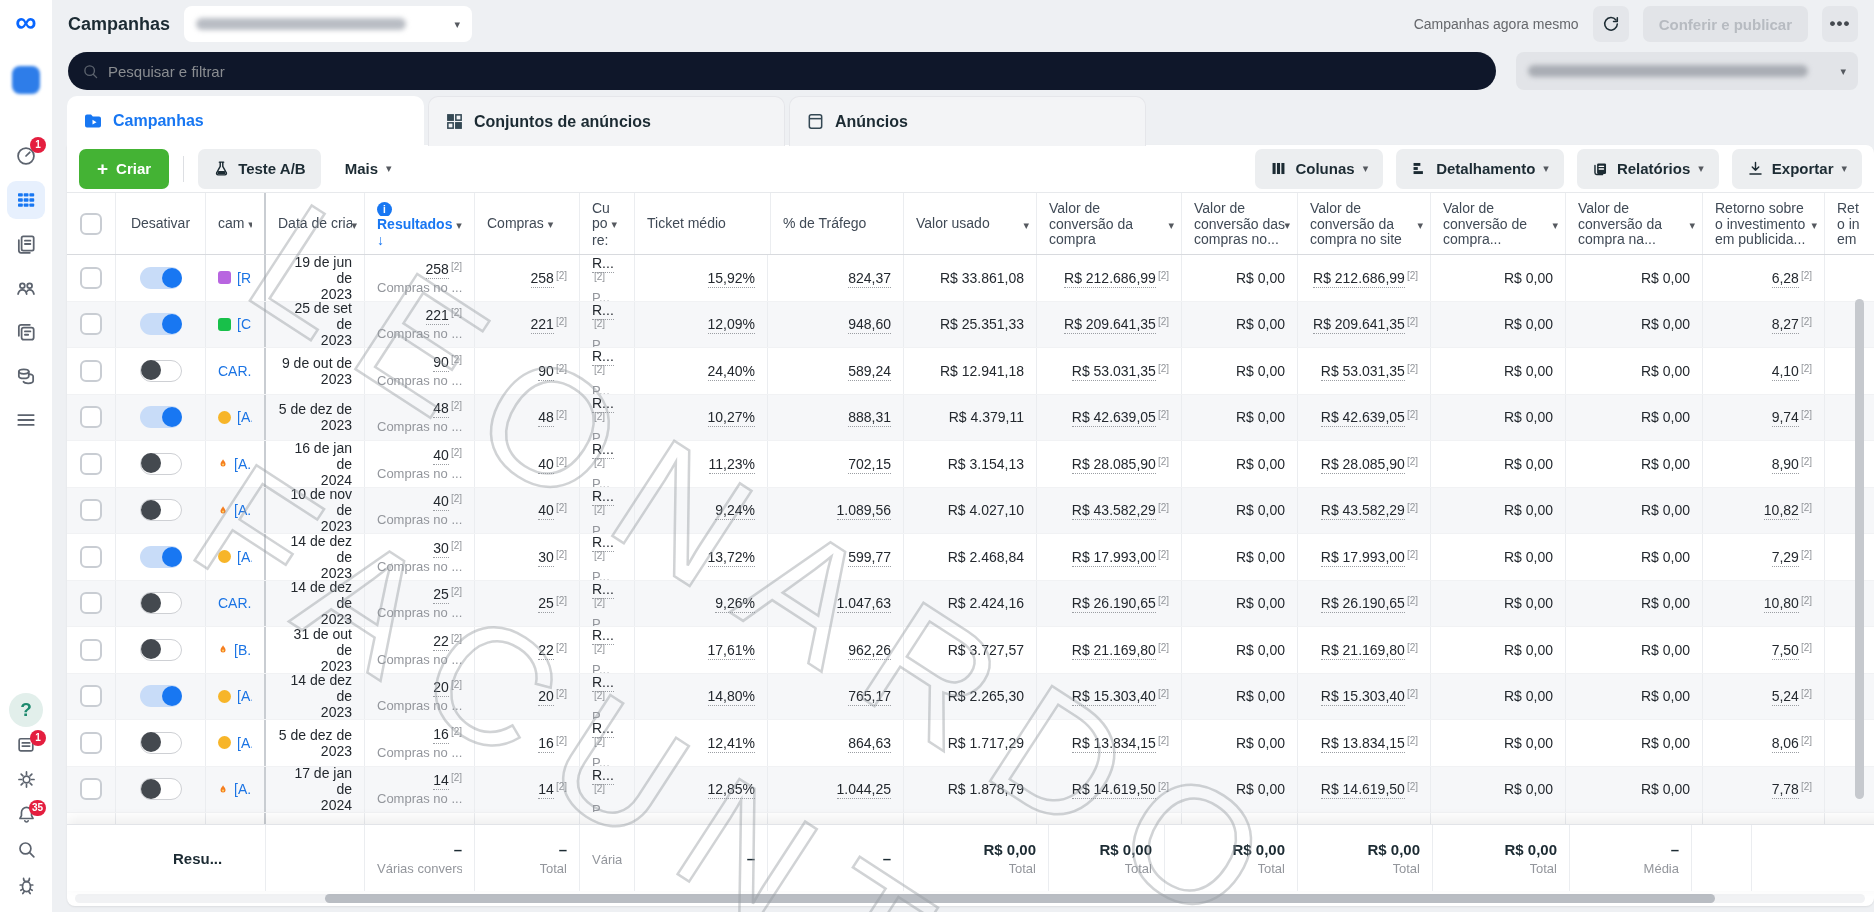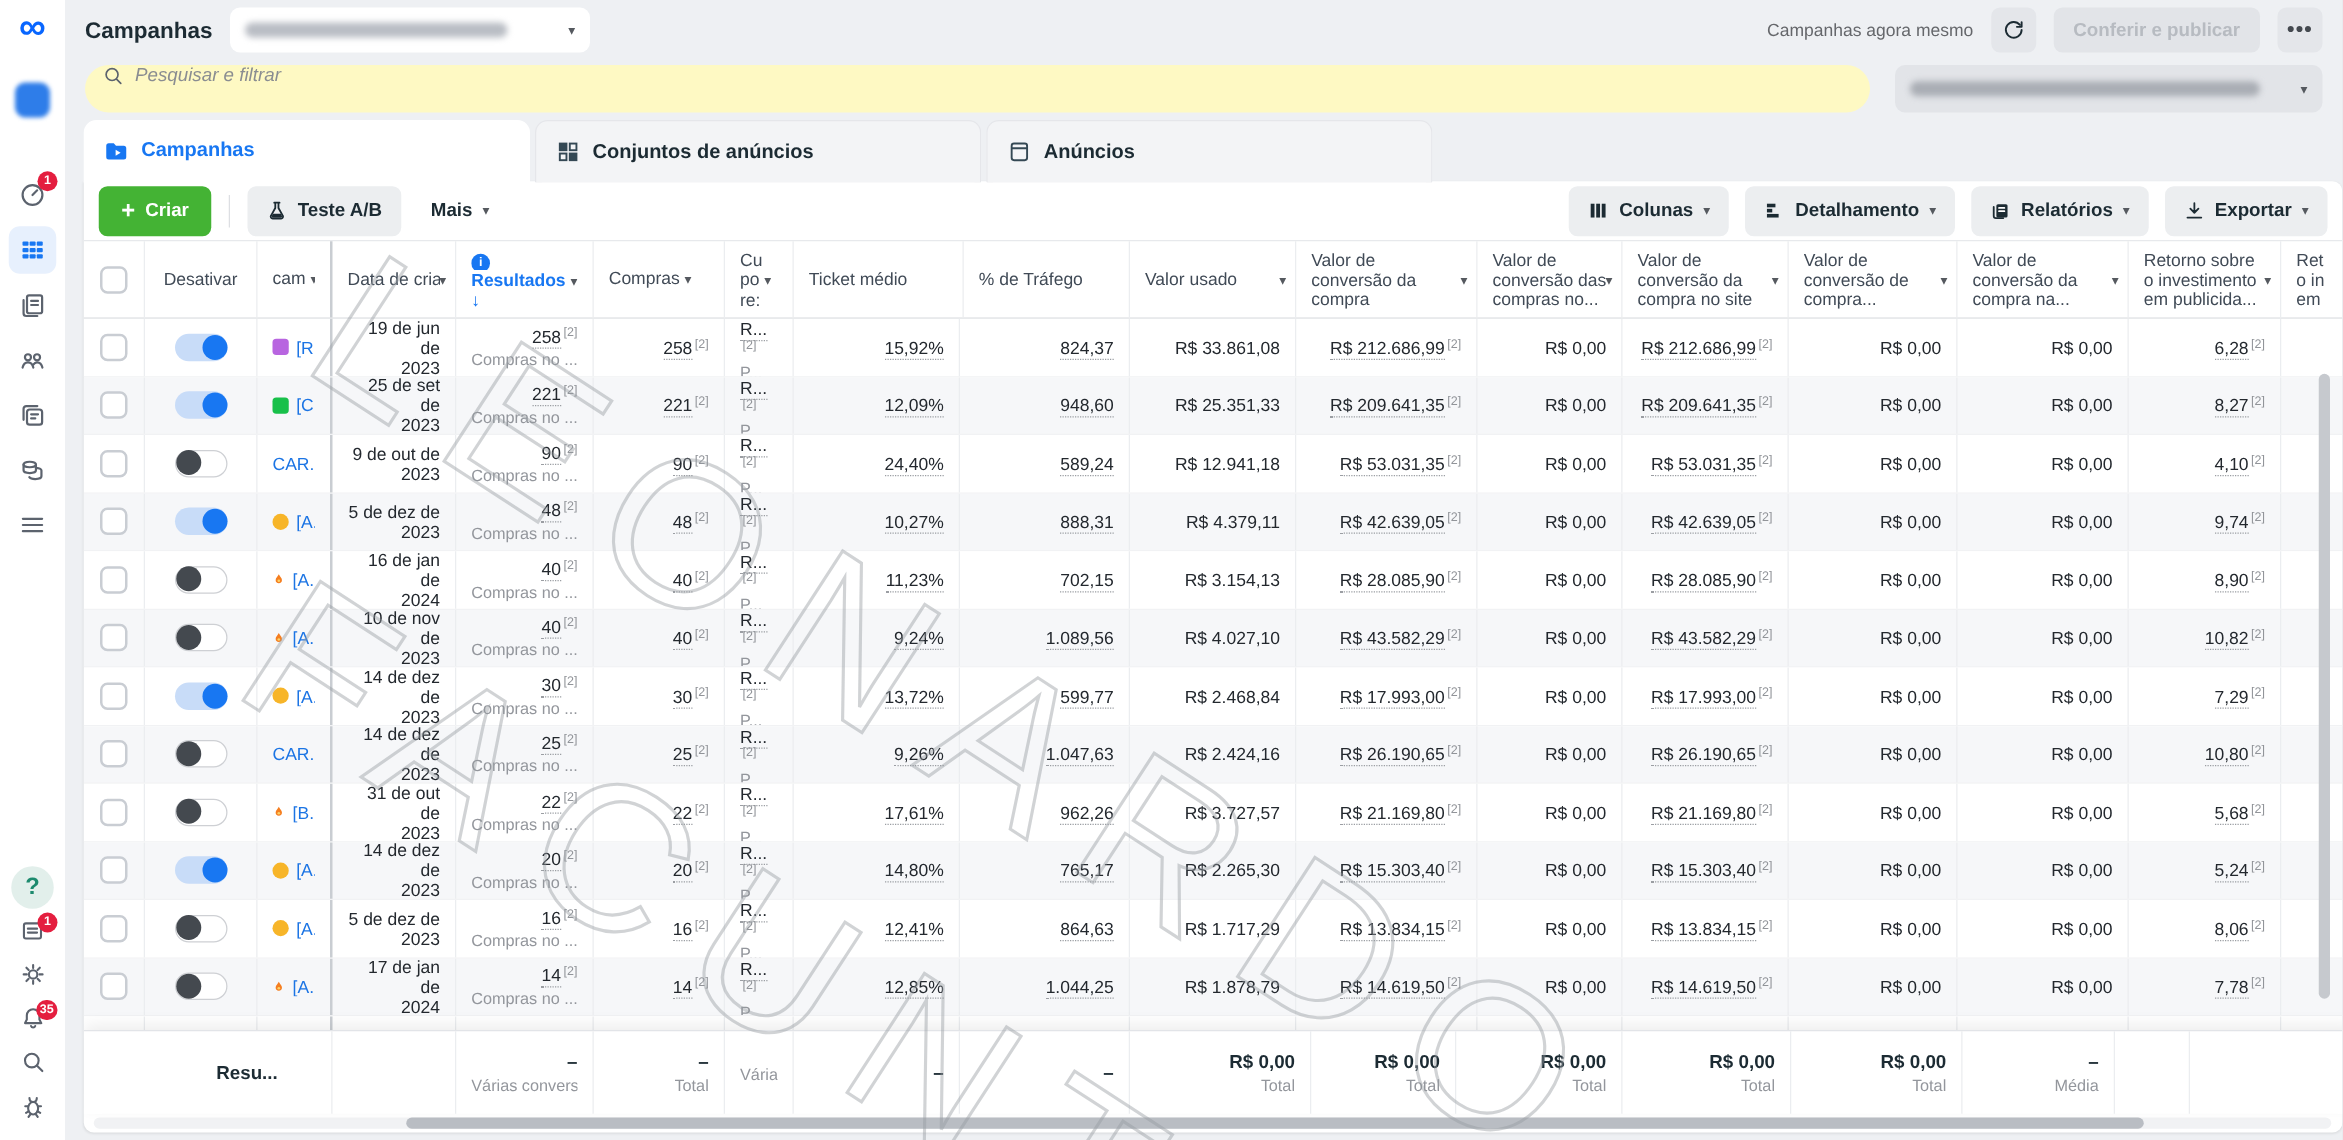--- a/index.html
+++ b/index.html
@@ -25,21 +25,21 @@
   .blurbar{height:12px;border-radius:6px;background:#b9bdc4;filter:blur(2.5px);}
   .caret{color:#55595f;font-size:11px;}
   .top-spacer{flex:1;}
   .updated{font-size:14px;color:#65676b;}
   .icon-btn{width:36px;height:36px;border-radius:7px;background:#e4e6ea;display:flex;align-items:center;justify-content:center;border:none;}
   .publish-btn{height:36px;border-radius:7px;background:#e2e4e8;color:#b7bbc1;font-size:15px;font-weight:bold;border:none;padding:0 16px;font-family:inherit;}
   .dots{color:#44494f;font-size:17px;font-weight:bold;letter-spacing:1px;}
 
   
   .searchrow{position:absolute;left:52px;right:0;top:48px;height:46px;display:flex;align-items:center;padding:0 16px;gap:20px;box-sizing:border-box;}
-  .searchbox{flex:1;height:38px;background:#fef9c3;border-radius:19px;display:flex;padding:0 14px;gap:9px;font-style:italic;}
+  .searchbox{flex:1;height:38px;background:#0f172a;border-radius:19px;display:flex;align-items:center;padding:0 14px;gap:9px;}
   .placeholder{color:#8a8d91;font-size:15px;}
   .datepill{width:342px;height:38px;background:#e2e4e8;border-radius:8px;display:flex;align-items:center;justify-content:space-between;padding:0 12px;box-sizing:border-box;flex:none;}
 
   
   .tabs{position:absolute;left:67px;top:96px;height:50px;display:flex;gap:4px;z-index:3;}
   .tab{width:357px;border-radius:10px 10px 0 0;display:flex;align-items:center;gap:10px;padding:0 16px;box-sizing:border-box;font-size:16px;}
   .tab.active{background:#fff;color:#1877f2;font-weight:bold;}
   .tab.inactive{background:#f3f4f6;border:1px solid #e5e6ea;border-bottom:none;color:#1c2b33;font-weight:600;}
 
   
@@ -919,21 +919,21 @@
           <div class="td col-conv_site" style="width:133px">
             <div><span class="dot">R$ 21.169,80</span><sup class="ref">[2]</sup></div>
           </div>
           <div class="td col-conv_de" style="width:135px">
             <div>R$ 0,00</div>
           </div>
           <div class="td col-conv_na" style="width:137px">
             <div>R$ 0,00</div>
           </div>
           <div class="td col-roas" style="width:122px">
-            <div><span class="dot">5,68</span><sup class="ref">[2]</sup></div>
+            <div><span class="dot">7,50</span><sup class="ref">[2]</sup></div>
           </div>
           <div class="td col-ret" style="width:60px"></div>
         </div>
         <div class="tr alt">
           <div class="td col-select" style="width:49px">
             <span class="cb"></span>
           </div>
           <div class="td col-toggle" style="width:90px">
             <span class="tg on">
               <span class="knob"></span>

